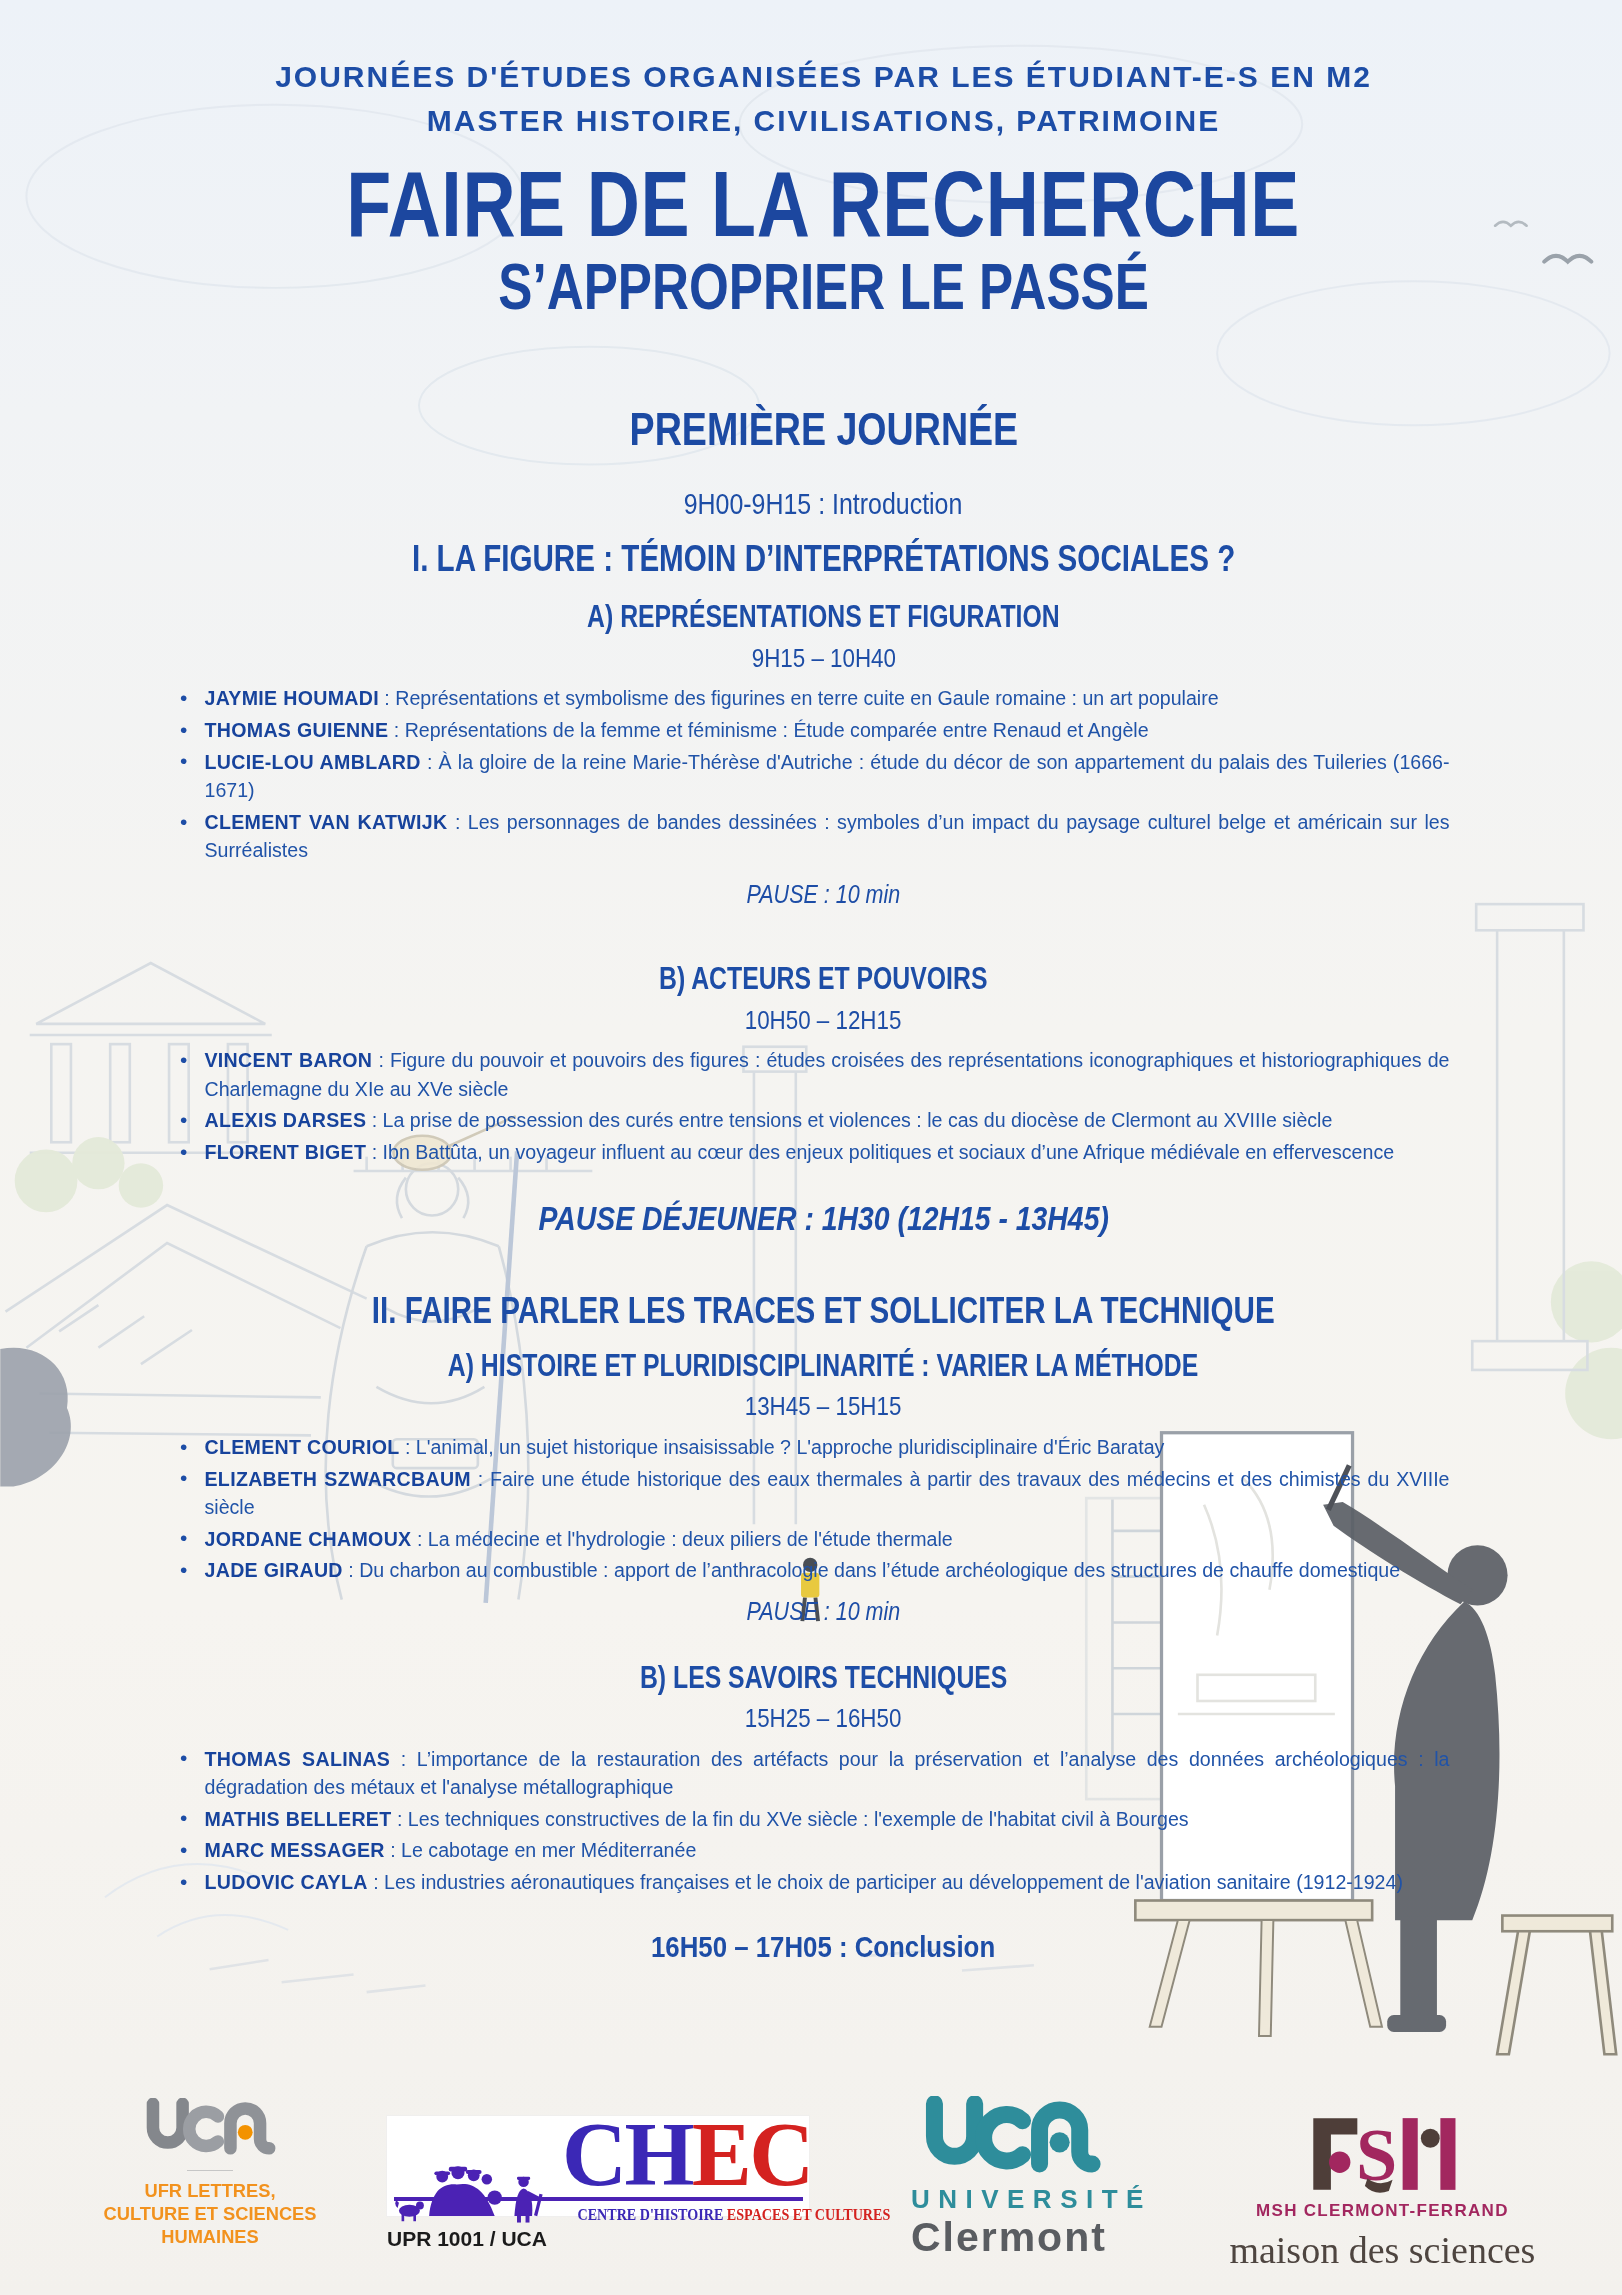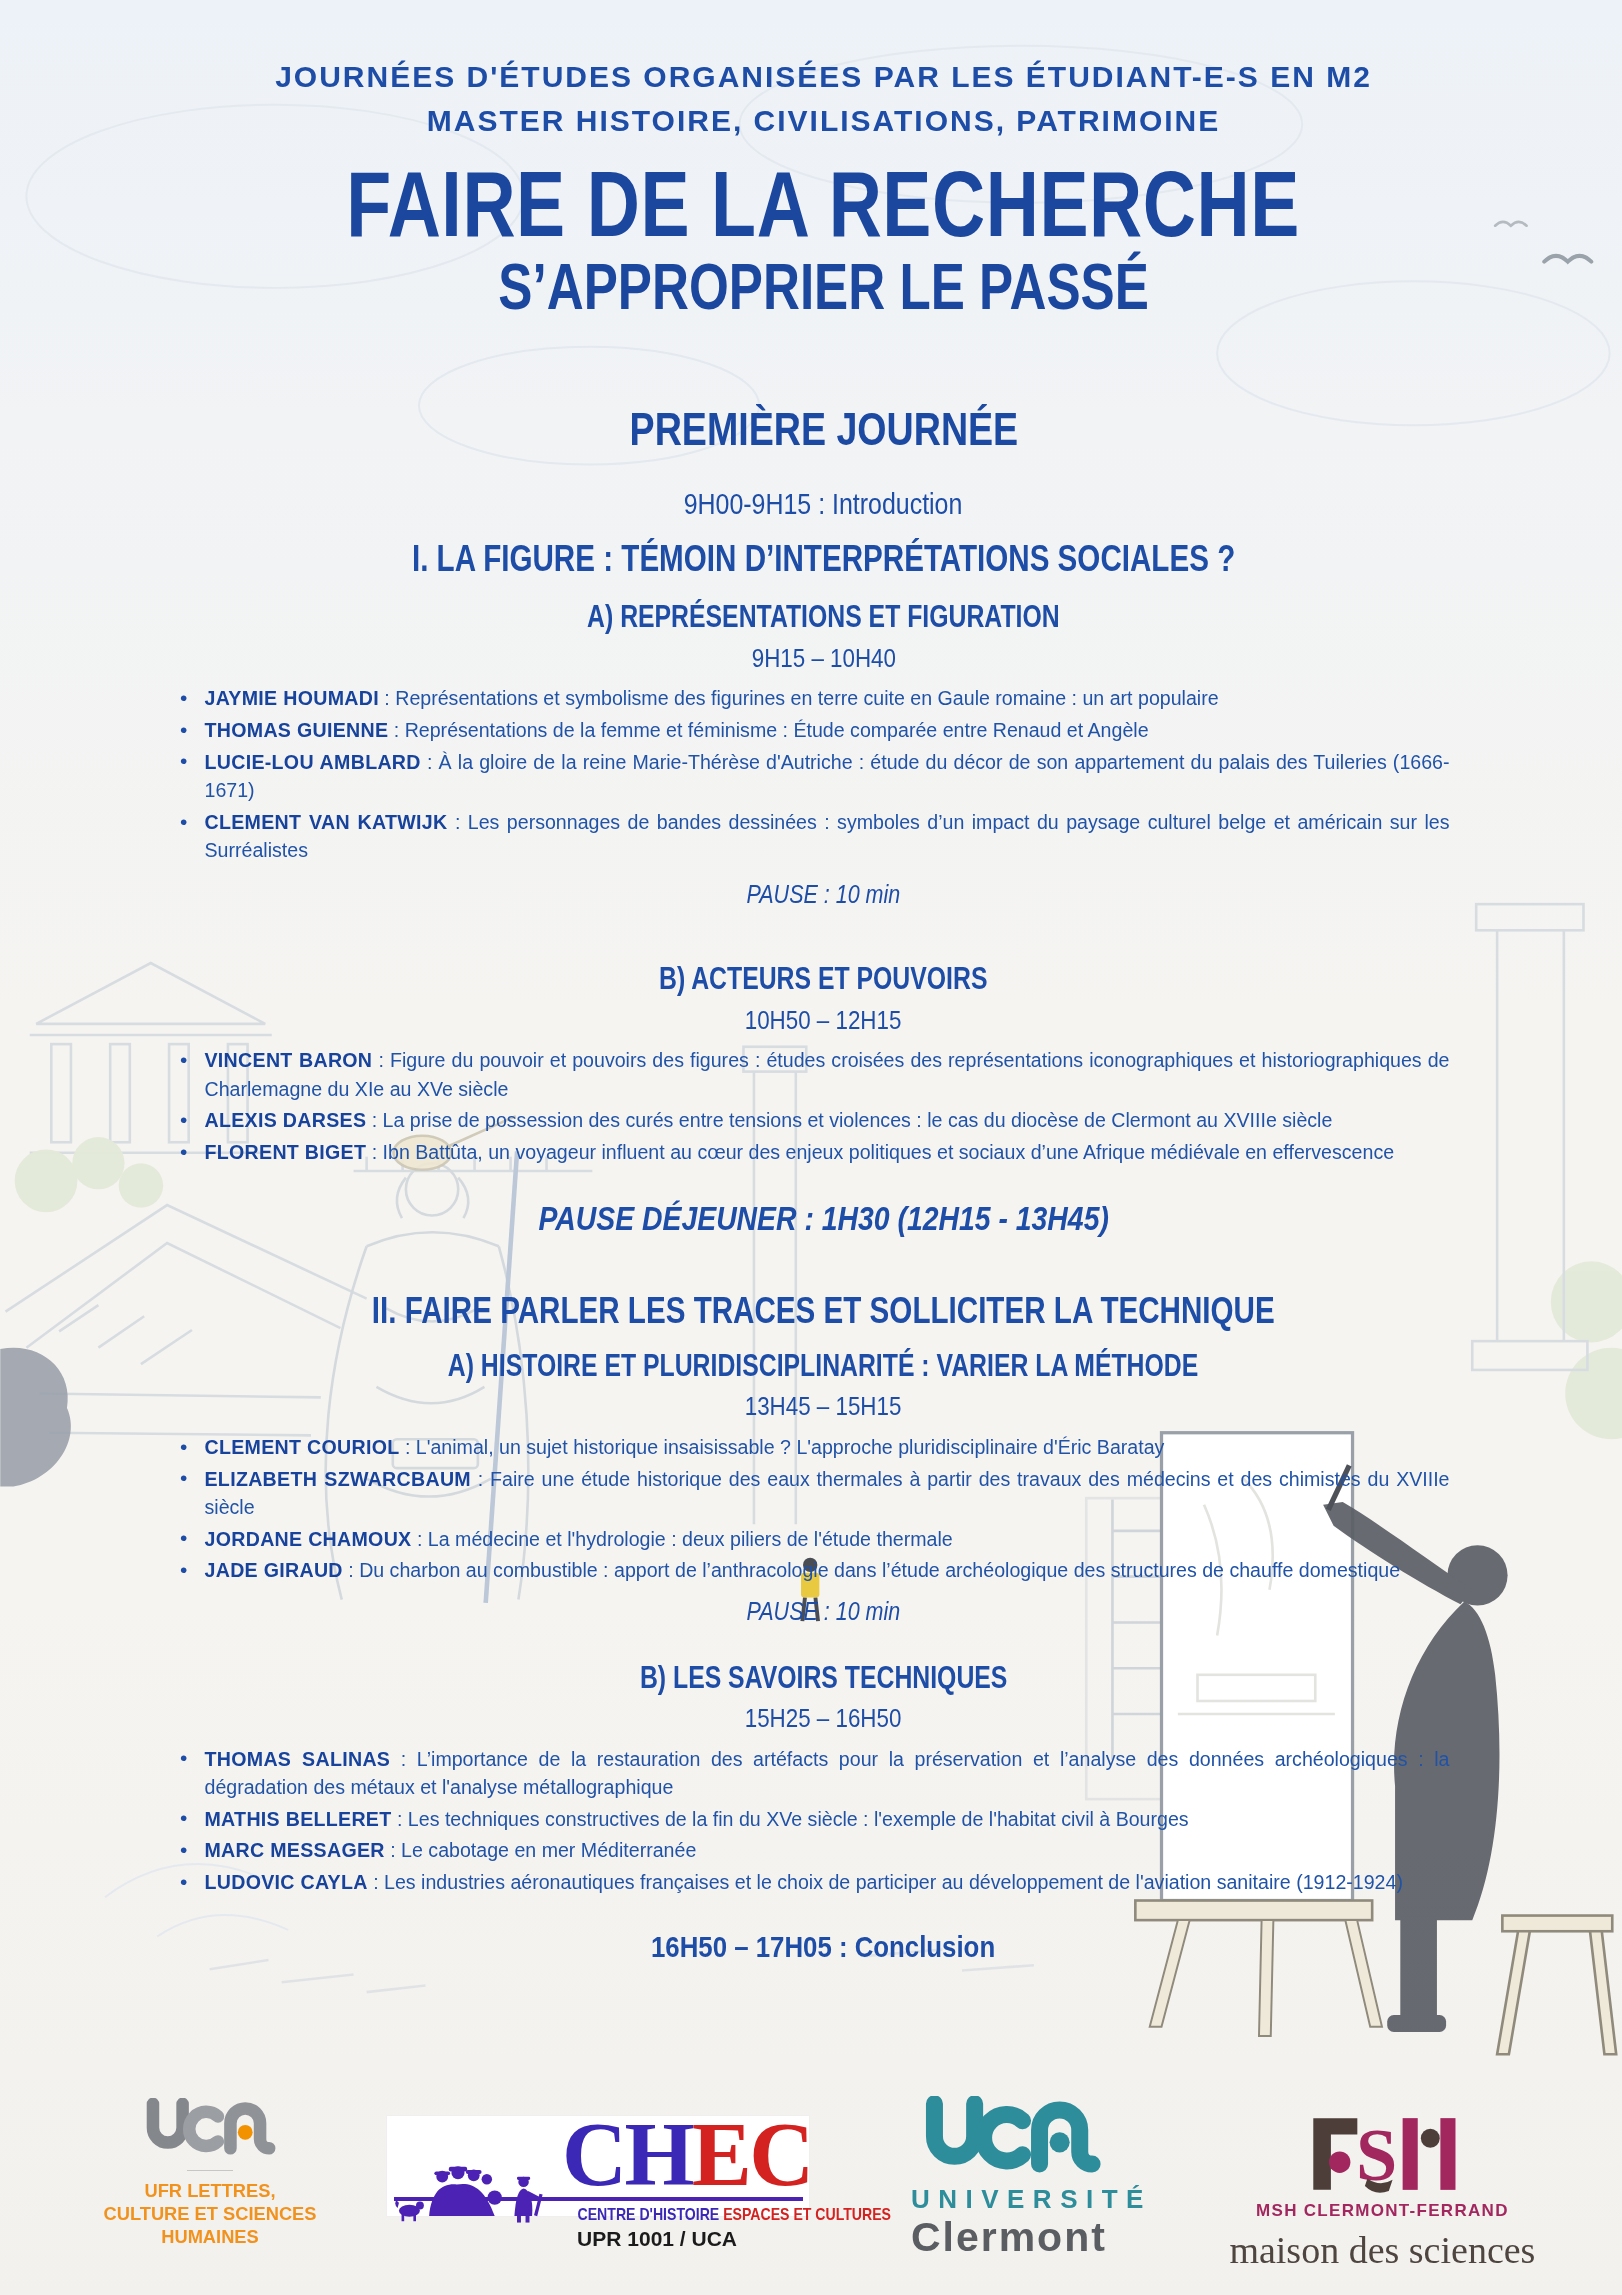--- a/index.html
+++ b/index.html
@@ -79,24 +79,24 @@
   }
   .chec-sils{position:absolute;left:7.9px;top:29px;}
   .chec-name{
     position:absolute;left:175px;top:-2.6px;width:241px;text-align:center;
     font-family:"Liberation Serif",serif;font-weight:700;font-size:90px;line-height:0.92;
     letter-spacing:-2.6px;
   }
   .chec-ch{color:#3b28b6;}
   .chec-ec{color:#d42220;}
   .chec-line{position:absolute;left:6.5px;right:6.5px;top:81px;height:3.3px;background:#4b22b4;}
-  .chec-tag{position:absolute;left:165px;top:89px;width:255px;text-align:right;font-size:16.4px;font-weight:700;}
+  .chec-tag{position:absolute;left:165px;top:89px;width:255px;text-align:right;font-size:16.4px;font-weight:700;font-family:Liberation Serif, serif;}
   .chec-tag-blue{color:#3b28b6;}
   .chec-tag-red{color:#d42220;}
-  .chec-upr{position:absolute;left:0;right:72px;top:111px;text-align:right;font-size:21px;font-weight:600;color:#1b1b1b;}
+  .chec-upr{position:absolute;left:0;right:72px;top:111px;text-align:left;font-size:21px;font-weight:600;color:#1b1b1b;}
 
   .logo-uca{width:236px;margin-left:98px;margin-top:34px;text-align:left;padding-left:3.9px;}
   .uca-univ{margin-top:1px;font-size:26px;font-weight:700;color:#2e8d9b;letter-spacing:8.5px;}
   .uca-city{font-size:41px;font-weight:700;color:#5a5d61;letter-spacing:2px;line-height:1.12;}
 
   .logo-msh{width:327px;margin-left:72px;margin-top:51px;text-align:center;}
   .msh-tag{margin-top:3.9px;font-size:17px;font-weight:700;color:#a2275f;letter-spacing:1.3px;}
   .msh-name{margin-top:9.2px;font-family:"Liberation Serif",serif;font-size:38px;color:#4e4540;line-height:1.02;}
 </style>
 </head>

